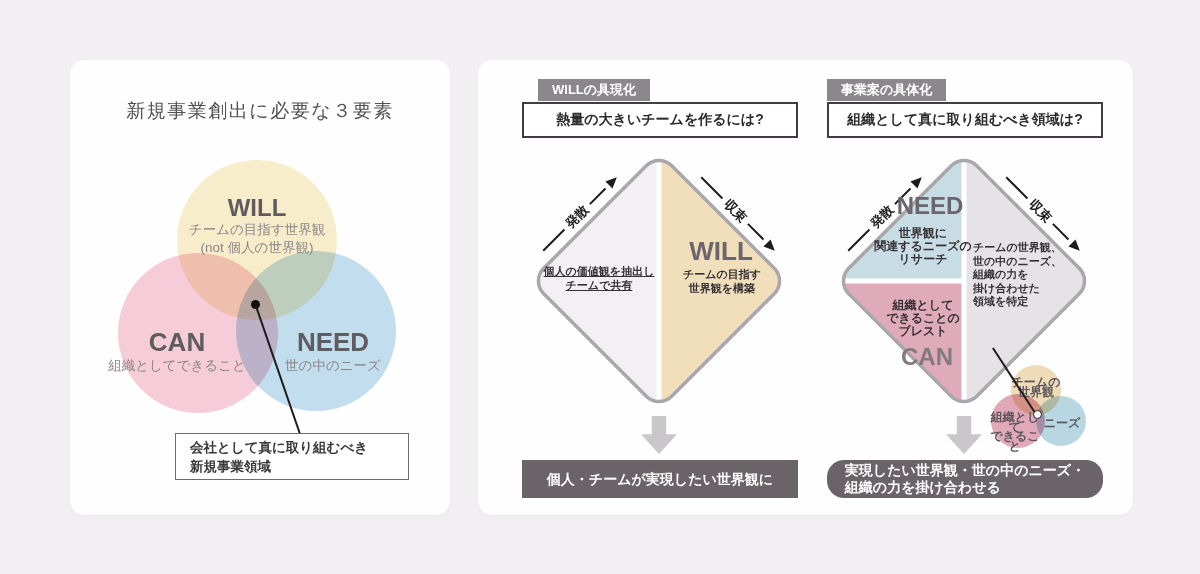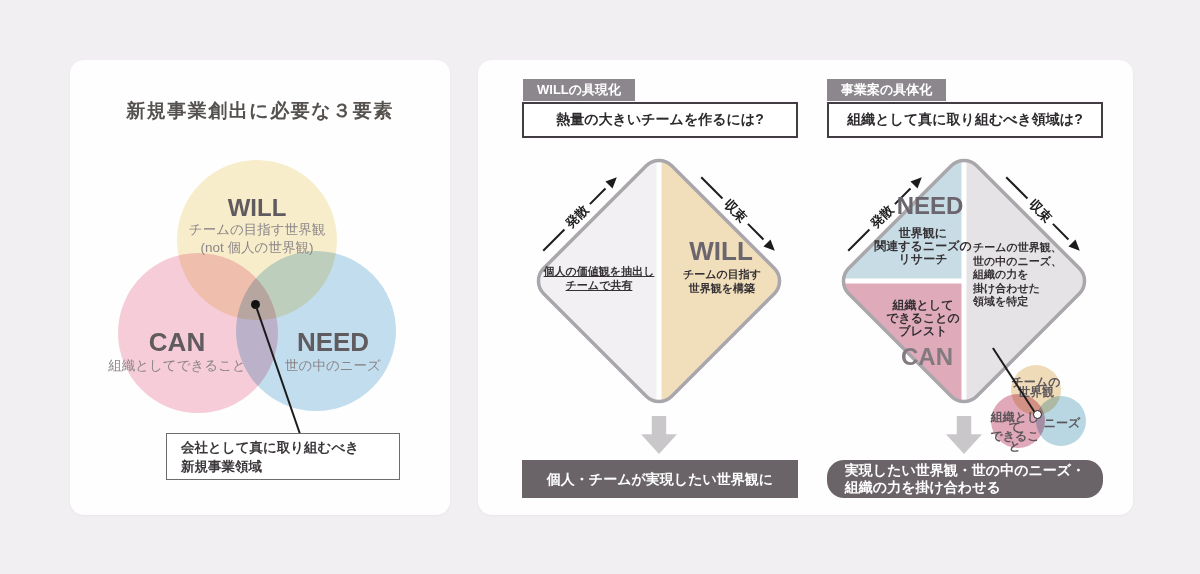--- a/index.html
+++ b/index.html
@@ -8,21 +8,21 @@
     background:#f1eff1;
     font-family:"Liberation Sans","DejaVu Sans",sans-serif;
     color:#3b383b;
   }
   .card{
     position:absolute;background:#fefefe;border-radius:14px;
     box-shadow:0 1px 3px rgba(0,0,0,0.04);
   }
   .abs{position:absolute;}
   .title{
-    margin:0;font-size:19px;font-weight:700;color:#55514f;
+    margin:0;font-size:19px;font-weight:400;color:#55514f;
     letter-spacing:1.5px;text-align:center;width:100%;
   }
   .vcircle{position:absolute;border-radius:50%;mix-blend-mode:multiply;}
   .vlabel{position:absolute;text-align:center;}
   .vlabel .big{font-weight:bold;color:#5f5b5f;}
   .vlabel .sub{font-size:13.5px;color:#8b8589;line-height:18px;}
   .dot{position:absolute;width:9px;height:9px;background:#111;border-radius:50%;}
   .connector{position:absolute;height:1.8px;background:#1c1c1c;transform-origin:0 50%;}
   .callout{
     position:absolute;background:#fff;border:1.5px solid #6f6b70;
@@ -85,29 +85,29 @@
 
     <div class="vlabel" style="left:183px;top:268px;width:160px;">
       <div class="big" style="font-size:26px;line-height:29px;">NEED</div>
       <div class="sub">世の中のニーズ</div>
     </div>
 
     <div class="dot" style="left:181px;top:240px;"></div>
     <div class="connector" style="left:186px;top:245px;width:137px;transform:rotate(71deg);"></div>
   </div>
 
-  <div class="callout" style="left:96px;top:373px;width:218px;height:45px;">
+  <div class="callout" style="left:105px;top:373px;width:218px;height:45px;">
     <div>会社として真に取り組むべき</div>
     <div>新規事業領域</div>
   </div>
 </section>
 
 <section class="card" style="left:478px;top:60px;width:655px;height:455px;">
 
-  <div class="badge" style="left:45px;top:19px;text-align:center;">WILLの具現化</div>
+  <div class="badge" style="left:60px;top:19px;text-align:center;">WILLの具現化</div>
 
   <div class="qbox" style="left:44px;top:42px;">
     <span>熱量の大きいチームを作るには?</span>
   </div>
 
   <svg class="diamond" style="left:51px;top:91px;" width="260" height="260" viewBox="0 0 260 260">
     <defs>
       <clipPath id="clipA">
           <rect x="39.5" y="39.5" width="181" height="181" rx="18" transform="rotate(45 130 130)"></rect>
         </clipPath>

